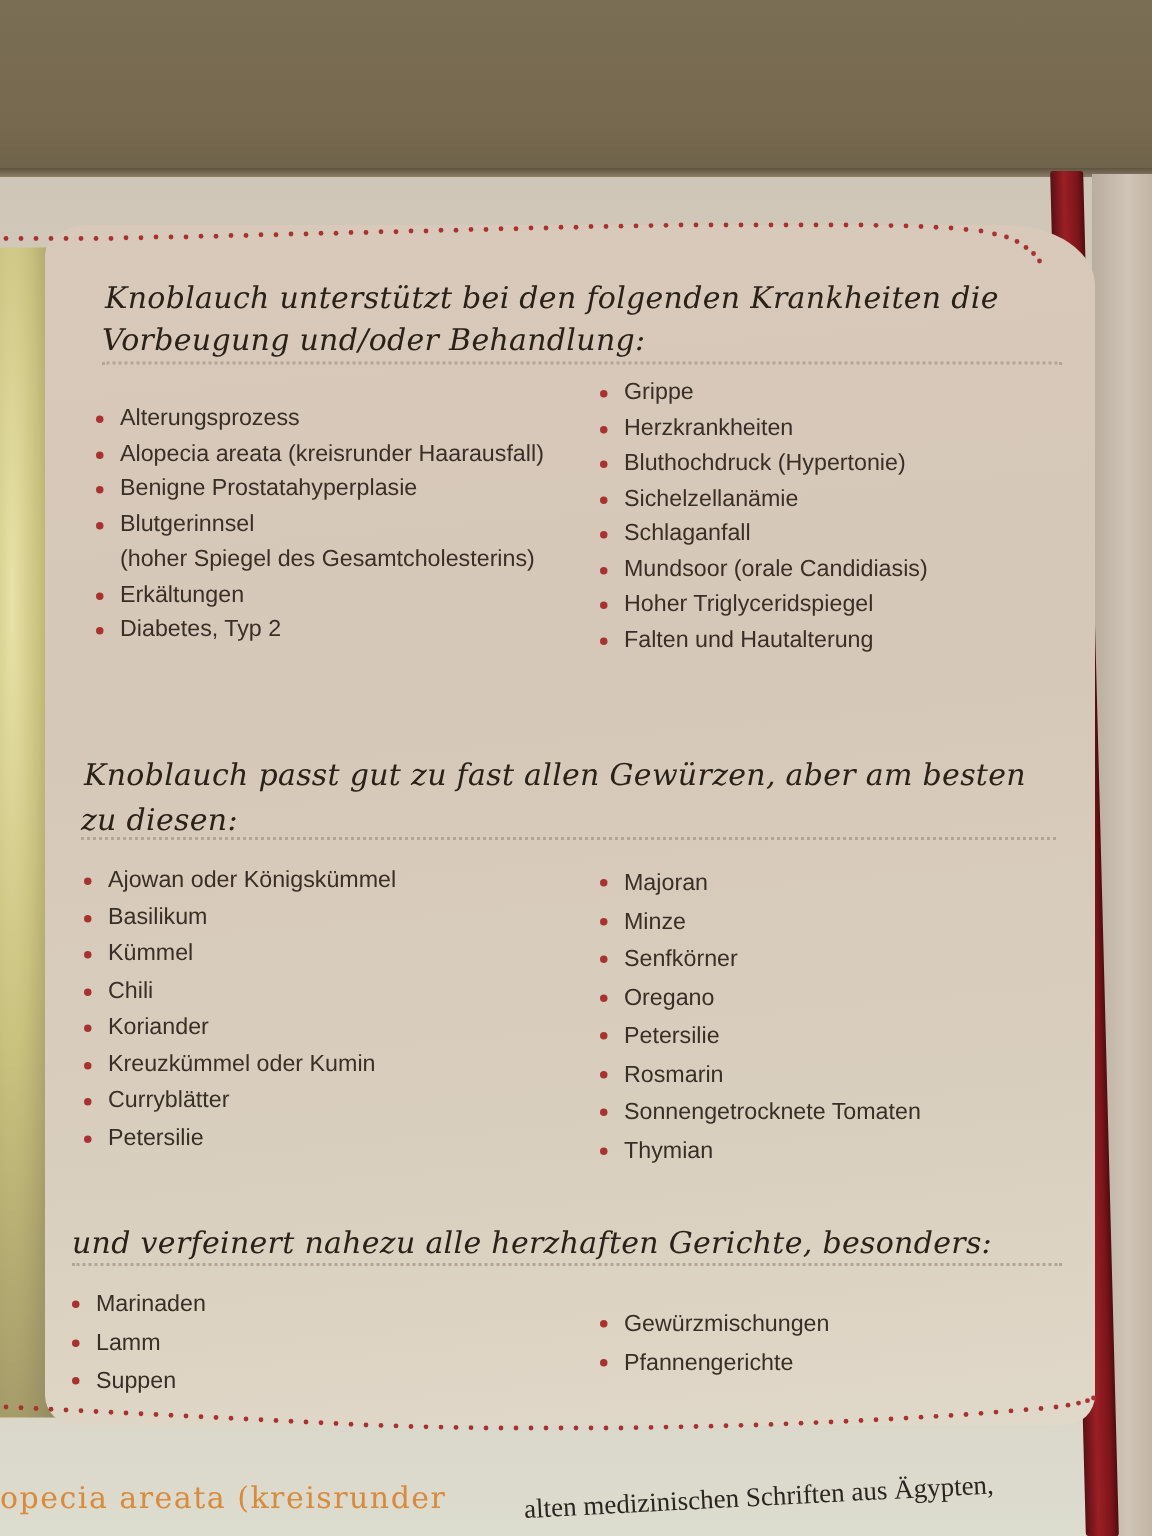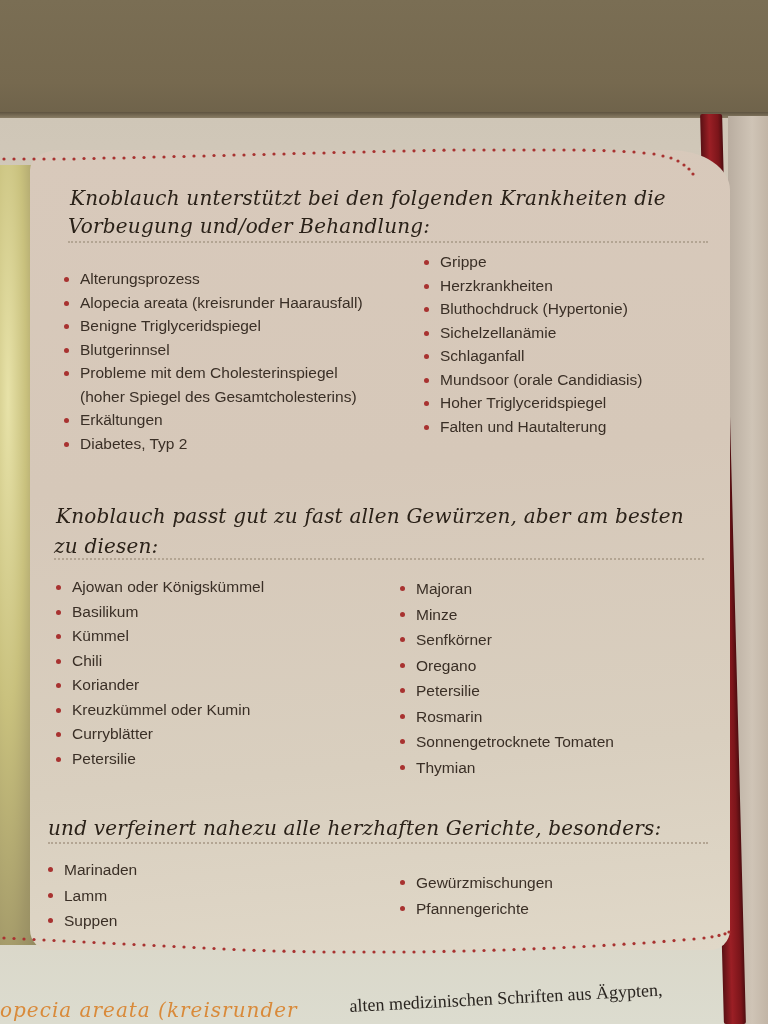--- a/index.html
+++ b/index.html
@@ -80,24 +80,23 @@
     }
     .list li .bullet {
       position: absolute; left: 4px; top: 10px;
       width: 5px; height: 5px; border-radius: 50%;
       background: #a83230;
     }
     .list li.cont { padding-left: 20px; }
     
     .bottom-text-left {
       position: absolute; left: 0; top: 985px;
-      font-family: "DejaVu Serif", serif; font-style: italic;
+      font-family: "DejaVu Serif", serif; 
       color: #d98a3a; font-size: 20px; line-height: 26px; white-space: nowrap;
       letter-spacing: 1px;
-      margin-top: 12px;
     }
     .bottom-text-right {
       position: absolute; left: 350px; top: 996px;
       font-family: "Liberation Serif", serif;
       color: #2a2520; font-size: 18px; white-space: nowrap;
       transform: rotate(-3deg); transform-origin: left bottom;
     }
   </style>
 </head>
 <body>
@@ -190,29 +189,28 @@
   </g>
 </svg>
 
 <div class="heading" style="left:70px; top:172px;">Knoblauch unterstützt bei den folgenden Krankheiten die</div>
 <div class="heading" style="left:68px; top:200px;">Vorbeugung und/oder Behandlung:</div>
 <div class="divider" style="left:68px; top:241px; width:640px;"></div>
 
 <ul class="list" style="left:60px; top:255px;margin-top:12px;">
   <li><span class="bullet"></span><span>Alterungsprozess</span></li>
   <li><span class="bullet"></span><span>Alopecia areata (kreisrunder Haarausfall)</span></li>
-  <li><span class="bullet"></span><span>Benigne Triglyceridspiegel</span></li>
+  <li><span class="bullet"></span><span>Benigne Prostatahyperplasie</span></li>
   <li><span class="bullet"></span><span>Blutgerinnsel</span></li>
-  <li><span class="bullet"></span><span>Probleme mit dem Cholesterinspiegel</span></li>
   <li class="cont"><span>(hoher Spiegel des Gesamtcholesterins)</span></li>
   <li><span class="bullet"></span><span>Erkältungen</span></li>
   <li><span class="bullet"></span><span>Diabetes, Typ 2</span></li>
 </ul>
 
-<ul class="list" style="left:420px; top:250px;">
+<ul class="list" style="left:396px; top:250px;">
   <li><span class="bullet"></span><span>Grippe</span></li>
   <li><span class="bullet"></span><span>Herzkrankheiten</span></li>
   <li><span class="bullet"></span><span>Bluthochdruck (Hypertonie)</span></li>
   <li><span class="bullet"></span><span>Sichelzellanämie</span></li>
   <li><span class="bullet"></span><span>Schlaganfall</span></li>
   <li><span class="bullet"></span><span>Mundsoor (orale Candidiasis)</span></li>
   <li><span class="bullet"></span><span>Hoher Triglyceridspiegel</span></li>
   <li><span class="bullet"></span><span>Falten und Hautalterung</span></li>
 </ul>
 

